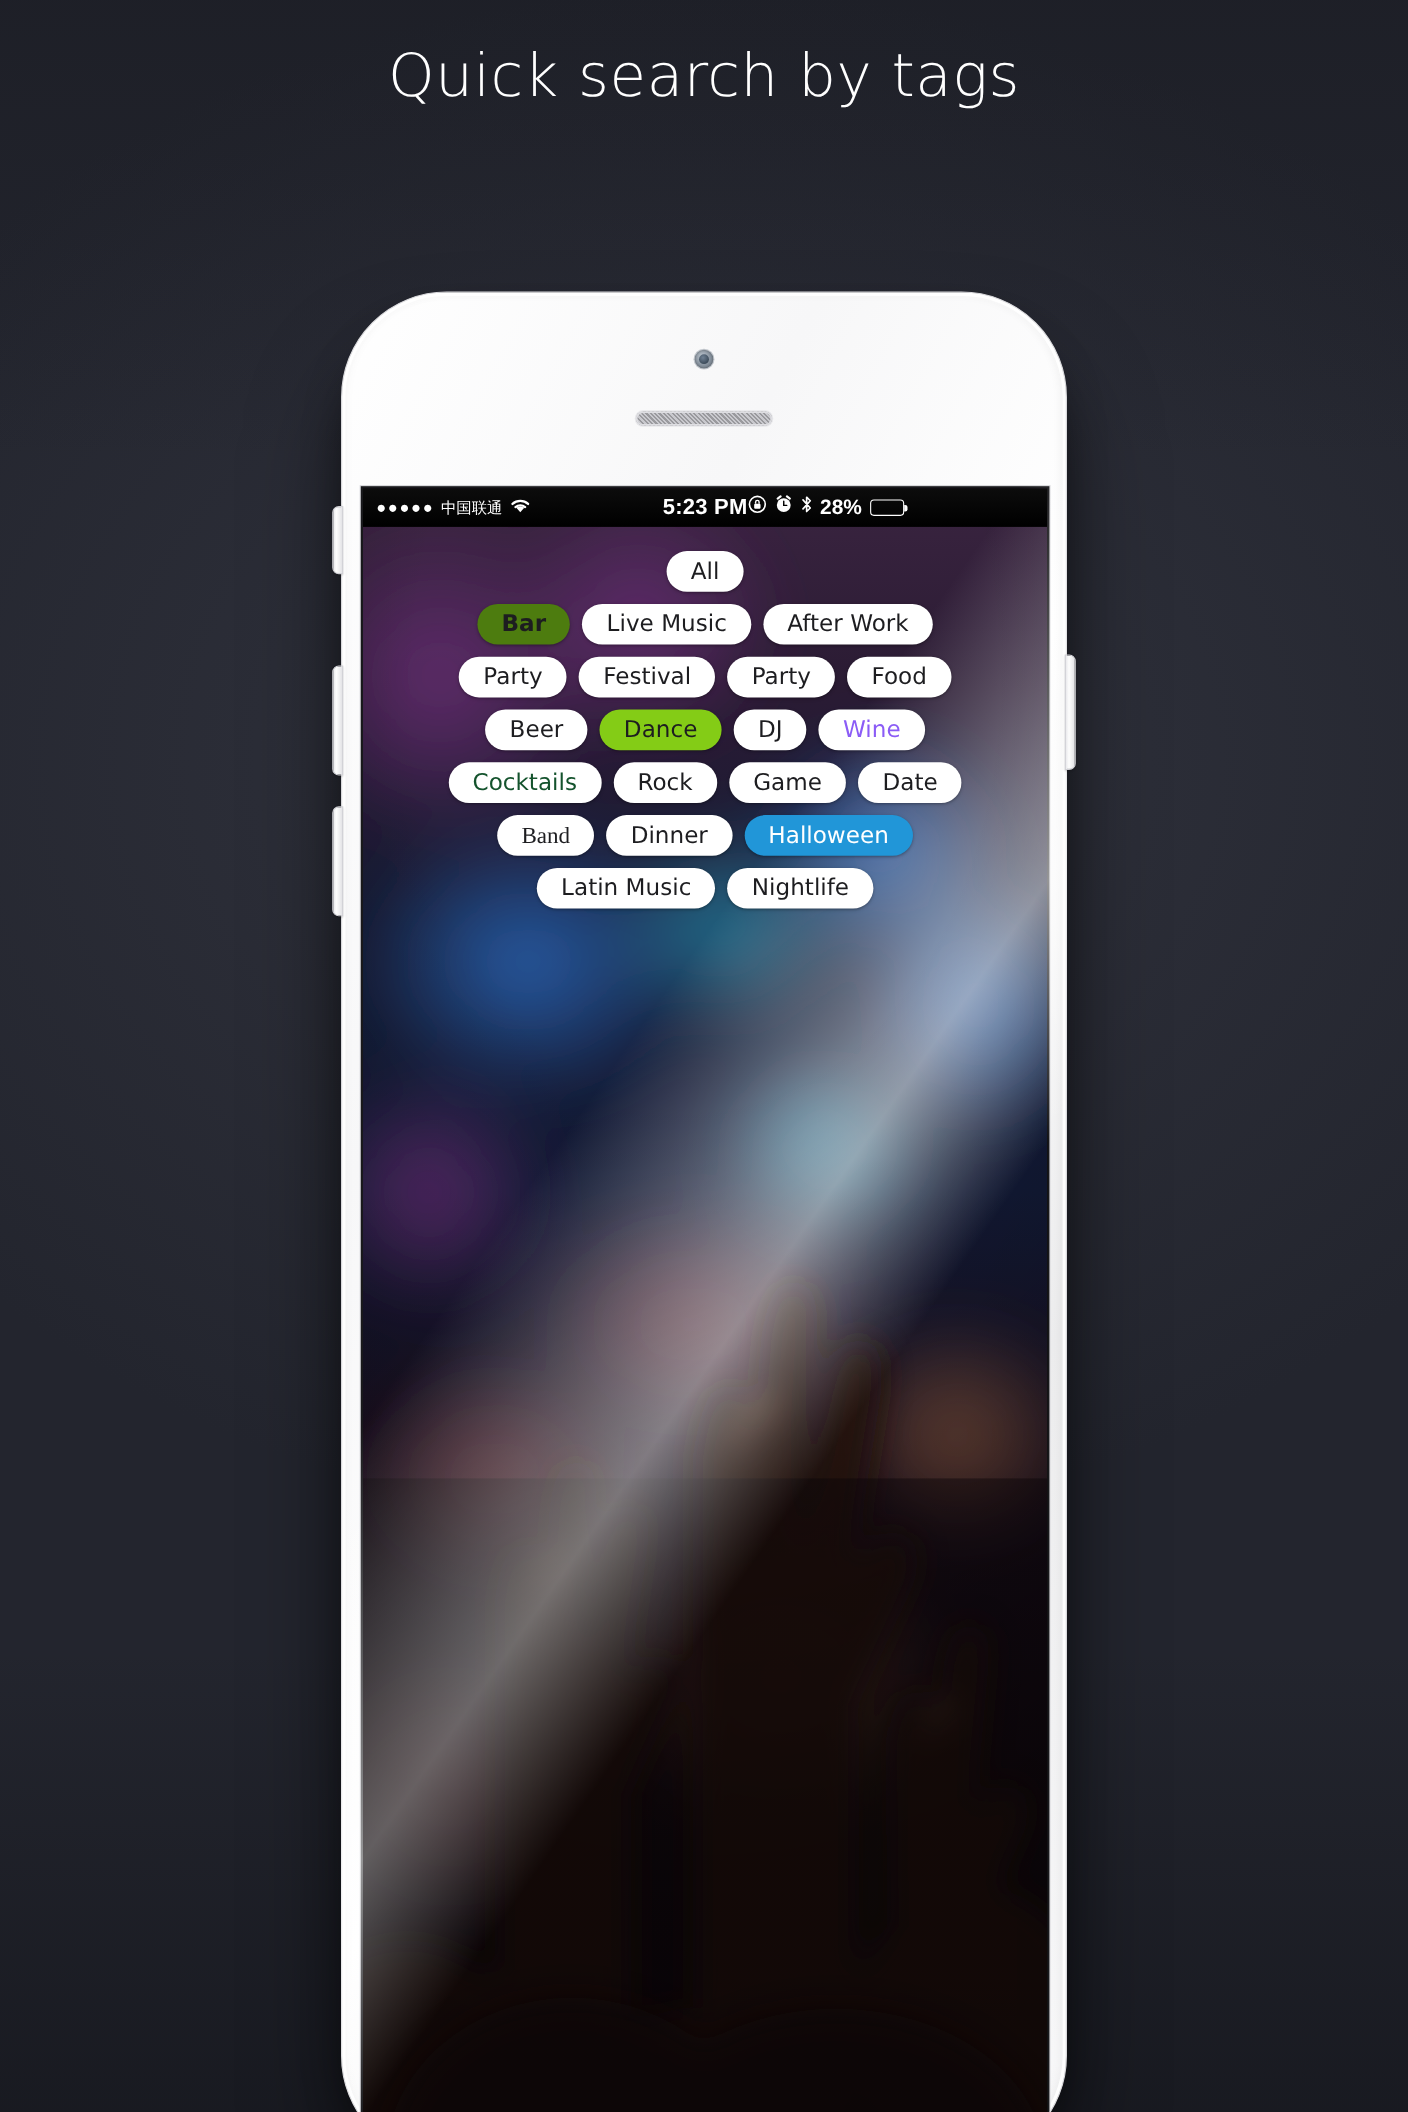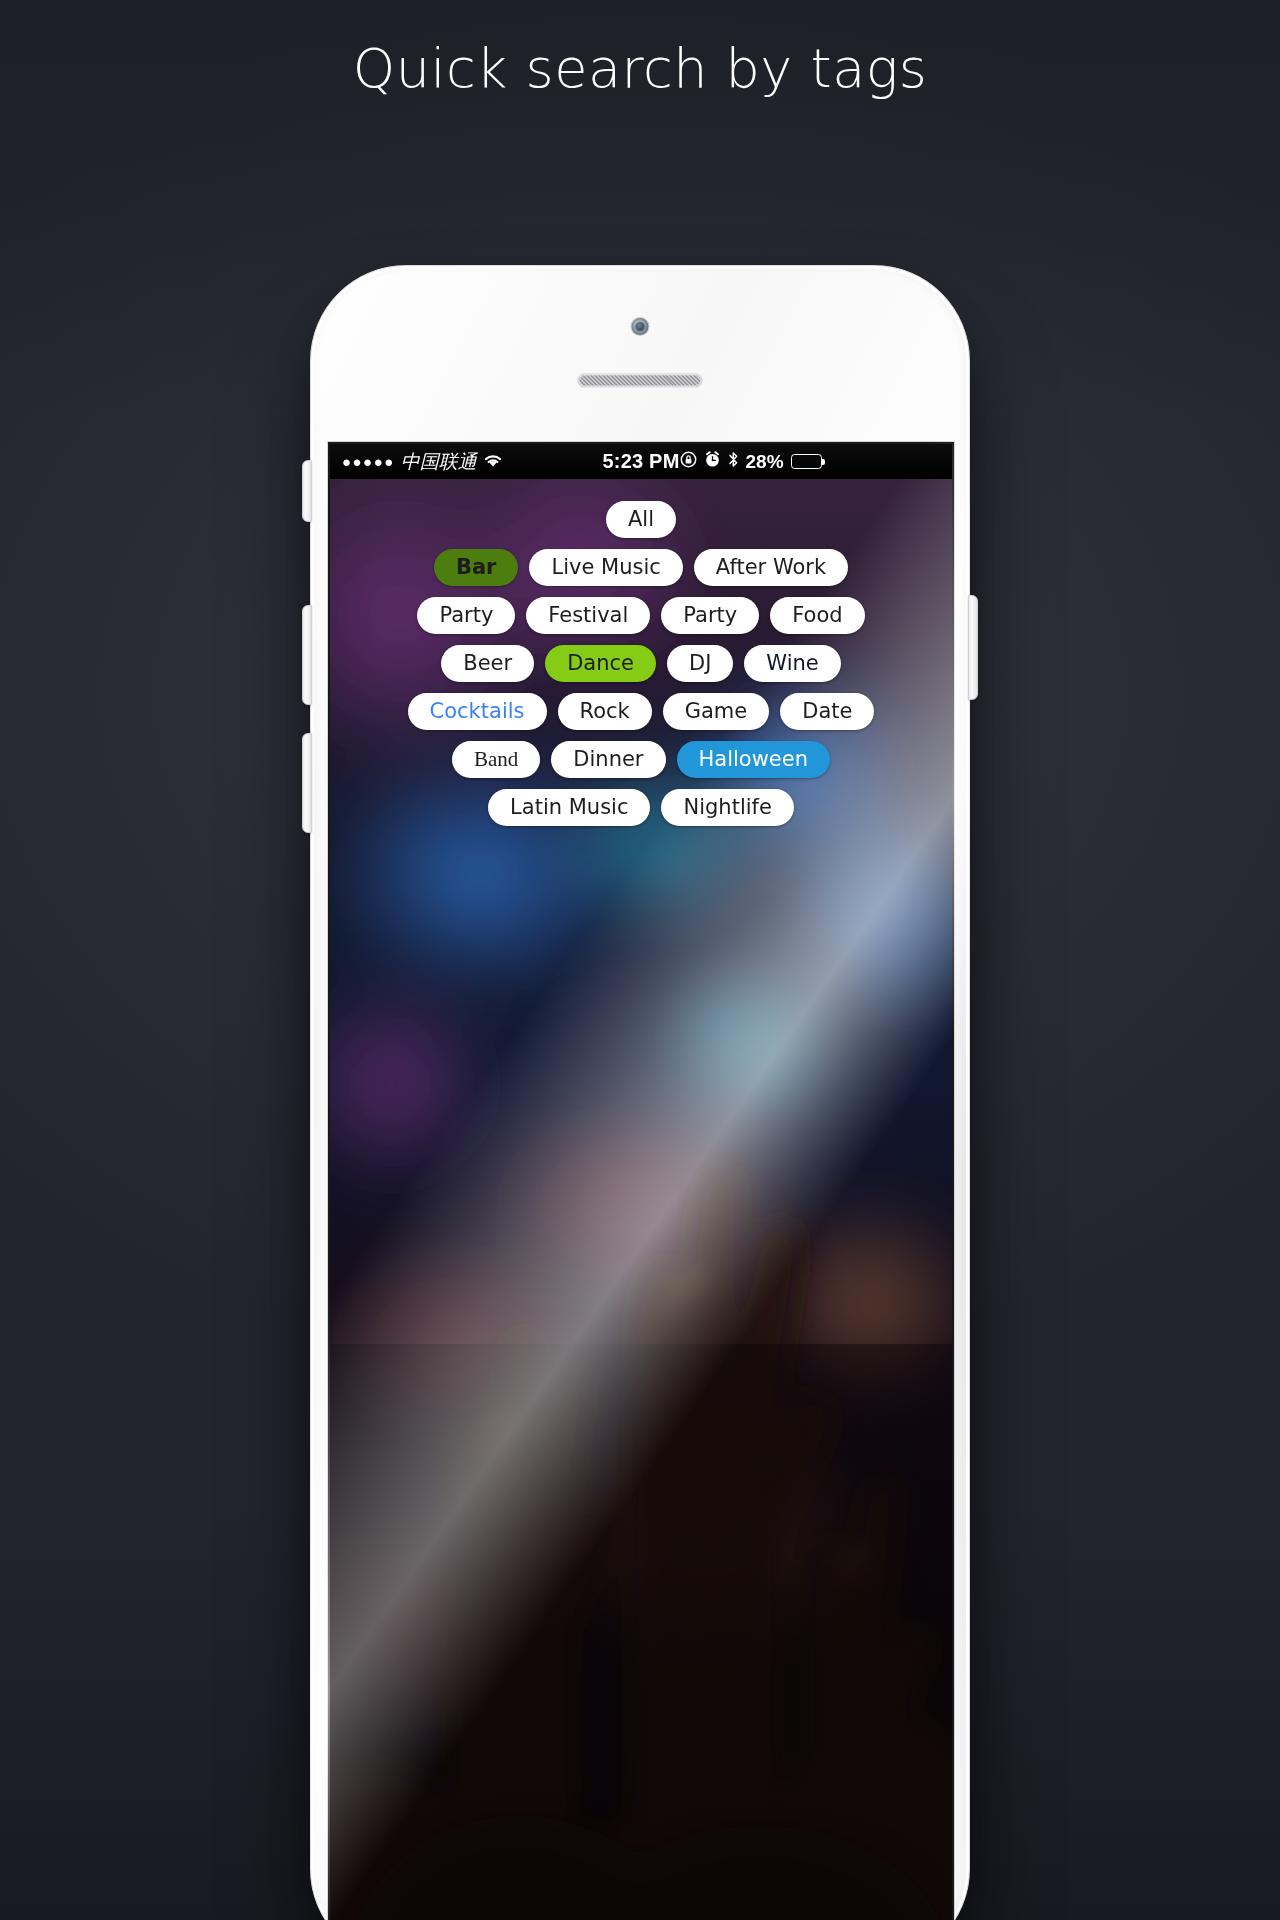--- a/index.html
+++ b/index.html
@@ -173,21 +173,21 @@
     background: linear-gradient(180deg,#0c0c0c 0%, #000 100%);
     color: #fff;
     display: flex;
     align-items: center;
     padding: 0 12px;
     font-size: 20px;
     z-index: 5;
   }
   #sb-left { display: flex; align-items: center; gap: 6px; flex: 1; }
   #sb-dots { letter-spacing: 1.5px; font-size: 15px; line-height: 1; }
-  #sb-carrier { font-size: 19px; font-family: "DejaVu Sans", sans-serif; font-style: italic; }
+  #sb-carrier { font-size: 14px; font-family: "DejaVu Sans", sans-serif; }
   #sb-center { font-weight: bold; font-size: 20px; letter-spacing: .2px; }
   #sb-right { display: flex; align-items: center; gap: 7px; flex: 1; justify-content: flex-start; }
   #sb-battery-pct { font-weight: bold; font-size: 19px; }
   .sb-ico { display:inline-block; }
 
   
   #battery {
     position: relative;
     width: 31px; height: 15px;
     border: 1.6px solid #fff;
@@ -405,24 +405,24 @@
           <div class="tag-row">
             <div class="tag" style="background: rgb(255, 255, 255); color: rgb(29, 29, 32);">Party</div>
             <div class="tag" style="background: rgb(255, 255, 255); color: rgb(29, 29, 32);">Festival</div>
             <div class="tag" style="background: rgb(255, 255, 255); color: rgb(29, 29, 32);">Party</div>
             <div class="tag" style="background: rgb(255, 255, 255); color: rgb(29, 29, 32);">Food</div>
           </div>
           <div class="tag-row">
             <div class="tag" style="background: rgb(255, 255, 255); color: rgb(29, 29, 32);">Beer</div>
             <div class="tag" style="background: #84cc16; color: rgb(29, 29, 32);">Dance</div>
             <div class="tag" style="background: rgb(255, 255, 255); color: rgb(29, 29, 32);">DJ</div>
-            <div class="tag" style="background: rgb(255, 255, 255); color: #0f172a;">Wine</div>
-          </div>
-          <div class="tag-row">
-            <div class="tag" style="background: rgb(255, 255, 255); color: #3b82f6;">Cocktails</div>
+            <div class="tag" style="background: rgb(255, 255, 255); color: #8b5cf6;">Wine</div>
+          </div>
+          <div class="tag-row">
+            <div class="tag" style="background: rgb(255, 255, 255); color: #14532d;">Cocktails</div>
             <div class="tag" style="background: rgb(255, 255, 255); color: rgb(29, 29, 32);">Rock</div>
             <div class="tag" style="background: rgb(255, 255, 255); color: rgb(29, 29, 32);">Game</div>
             <div class="tag" style="background: rgb(255, 255, 255); color: rgb(29, 29, 32);">Date</div>
           </div>
           <div class="tag-row">
             <div class="tag" style="background: rgb(255, 255, 255); color: rgb(29, 29, 32); font-family: Liberation Serif, serif;">Band</div>
             <div class="tag" style="background: rgb(255, 255, 255); color: rgb(29, 29, 32);">Dinner</div>
             <div class="tag selected" style="background: rgb(33, 150, 216); color: rgb(255, 255, 255);">Halloween</div>
           </div>
           <div class="tag-row">

